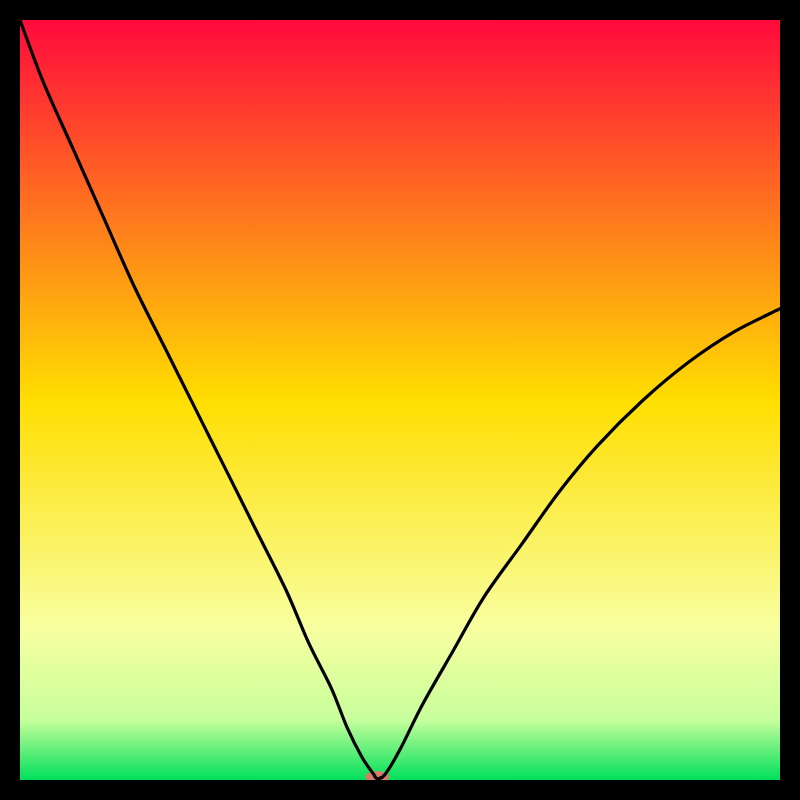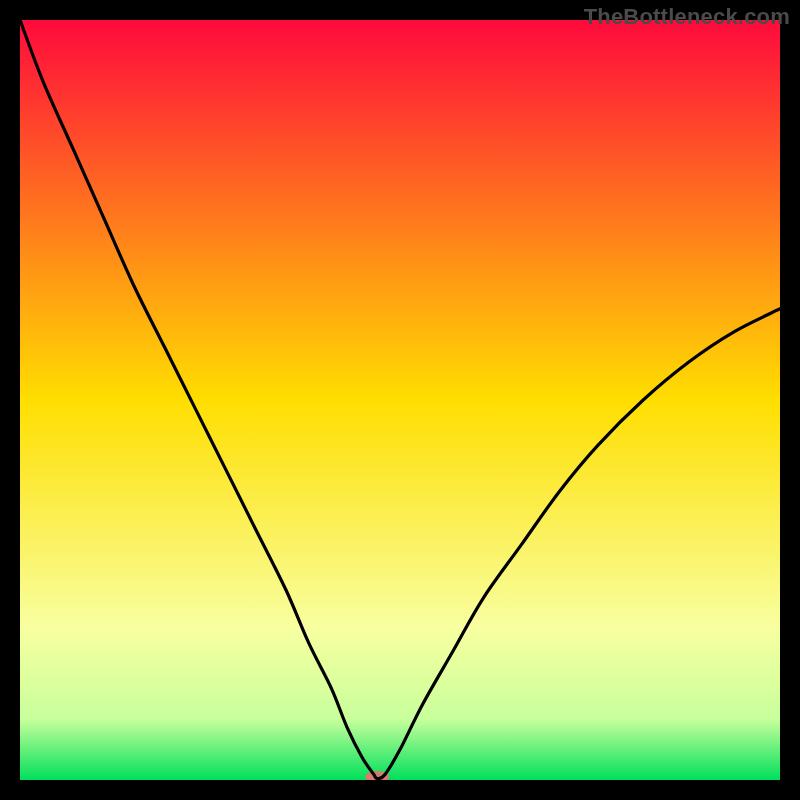--- a/index.html
+++ b/index.html
@@ -46,14 +46,13 @@
           <stop offset="50%" stop-color="#ffde00"></stop>
           <stop offset="80%" stop-color="#f8ffa0"></stop>
           <stop offset="92%" stop-color="#c8ff9c"></stop>
           <stop offset="100%" stop-color="#00e05a"></stop>
         </linearGradient>
     </defs>
     <rect x="0" y="0" width="760" height="760" fill="url(#bg-grad)"></rect>
     <ellipse fill="#d77b6d" cx="357.20" cy="757.00" rx="12" ry="6"></ellipse>
     <path fill="none" stroke="#000" stroke-width="3.2" stroke-linecap="round" stroke-linejoin="round" d="M 0.00 0.00 C 3.80 10.13, 13.93 39.27, 22.80 60.80 C 31.67 82.33, 43.07 106.40, 53.20 129.20 C 63.33 152.00, 73.47 174.80, 83.60 197.60 C 93.73 220.40, 103.87 244.47, 114.00 266.00 C 124.13 287.53, 134.27 306.53, 144.40 326.80 C 154.53 347.07, 164.67 367.33, 174.80 387.60 C 184.93 407.87, 195.07 428.13, 205.20 448.40 C 215.33 468.67, 225.47 488.93, 235.60 509.20 C 245.73 529.47, 257.13 551.00, 266.00 570.00 C 274.87 589.00, 281.20 606.73, 288.80 623.20 C 296.40 639.67, 305.27 654.87, 311.60 668.80 C 317.93 682.73, 321.73 695.40, 326.80 706.80 C 331.87 718.20, 337.57 729.35, 342.00 737.20 C 346.43 745.05, 350.87 750.37, 353.40 753.92 C 355.93 757.47, 355.30 758.35, 357.20 758.48 C 359.10 758.61, 361.00 759.49, 364.80 754.68 C 368.60 749.87, 373.67 741.38, 380.00 729.60 C 386.33 717.82, 393.93 700.47, 402.80 684.00 C 411.67 667.53, 423.07 648.53, 433.20 630.80 C 443.33 613.07, 452.20 595.33, 463.60 577.60 C 475.00 559.87, 488.93 542.13, 501.60 524.40 C 514.27 506.67, 526.93 487.67, 539.60 471.20 C 552.27 454.73, 563.67 440.80, 577.60 425.60 C 591.53 410.40, 608.00 393.93, 623.20 380.00 C 638.40 366.07, 653.60 353.40, 668.80 342.00 C 684.00 330.60, 699.20 320.47, 714.40 311.60 C 729.60 302.73, 752.40 292.60, 760.00 288.80"></path>
   </svg>
-  <div class="watermark">TheBottleneck.com</div>
 </div>
 
 </body></html>

